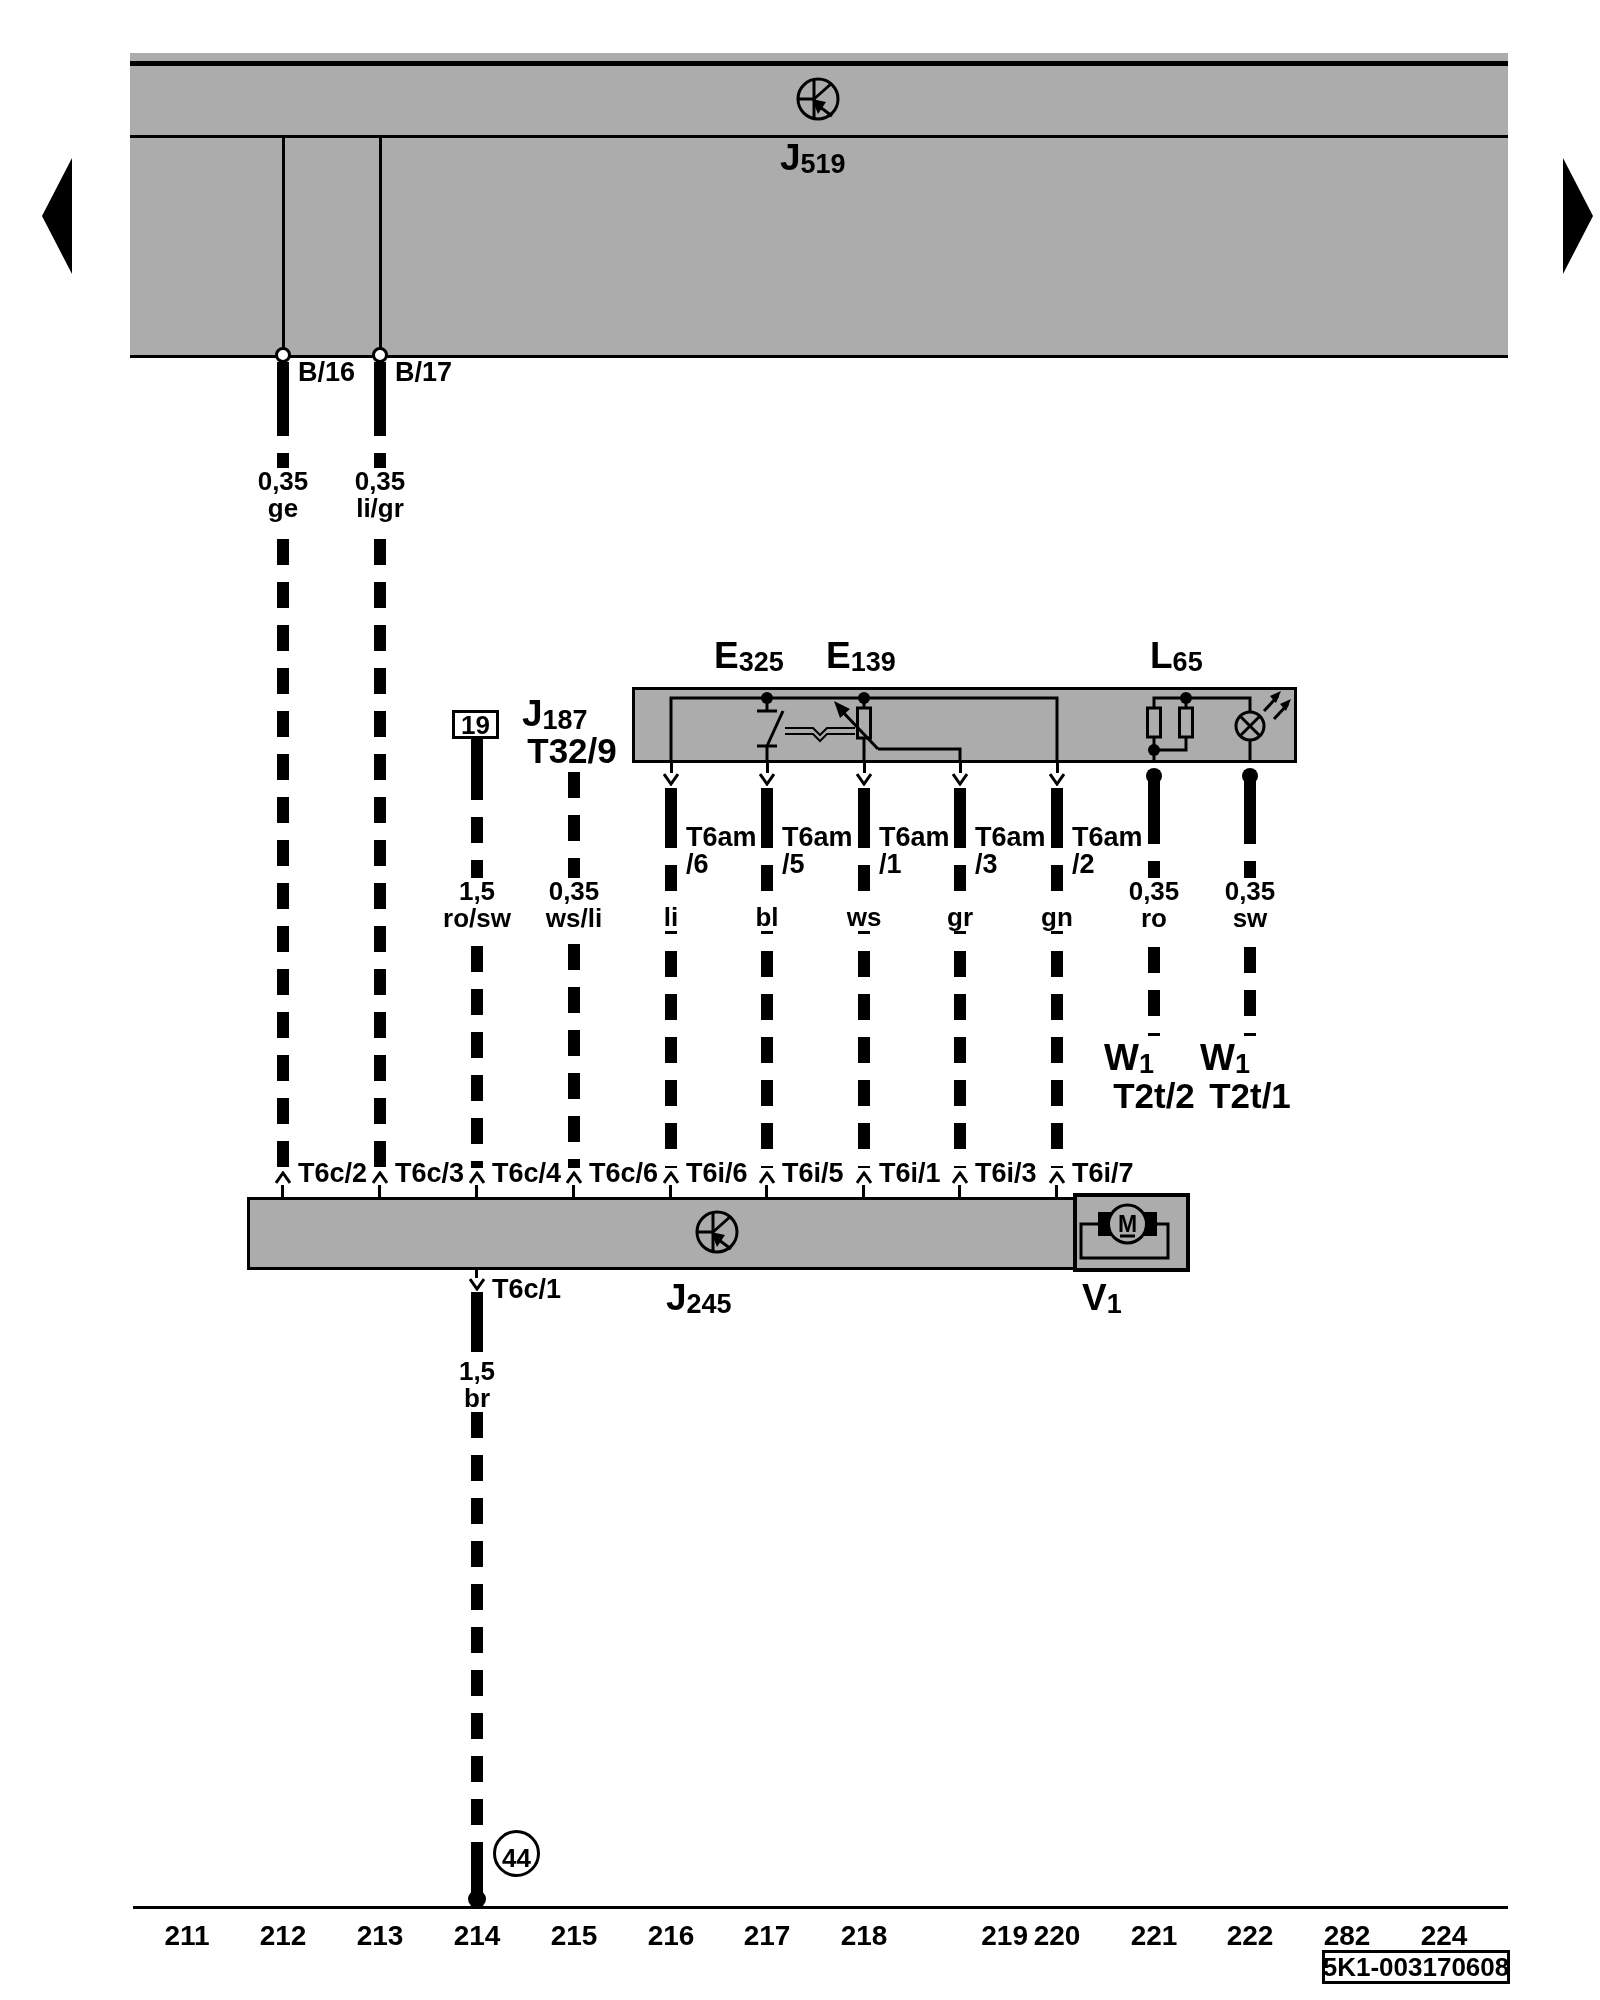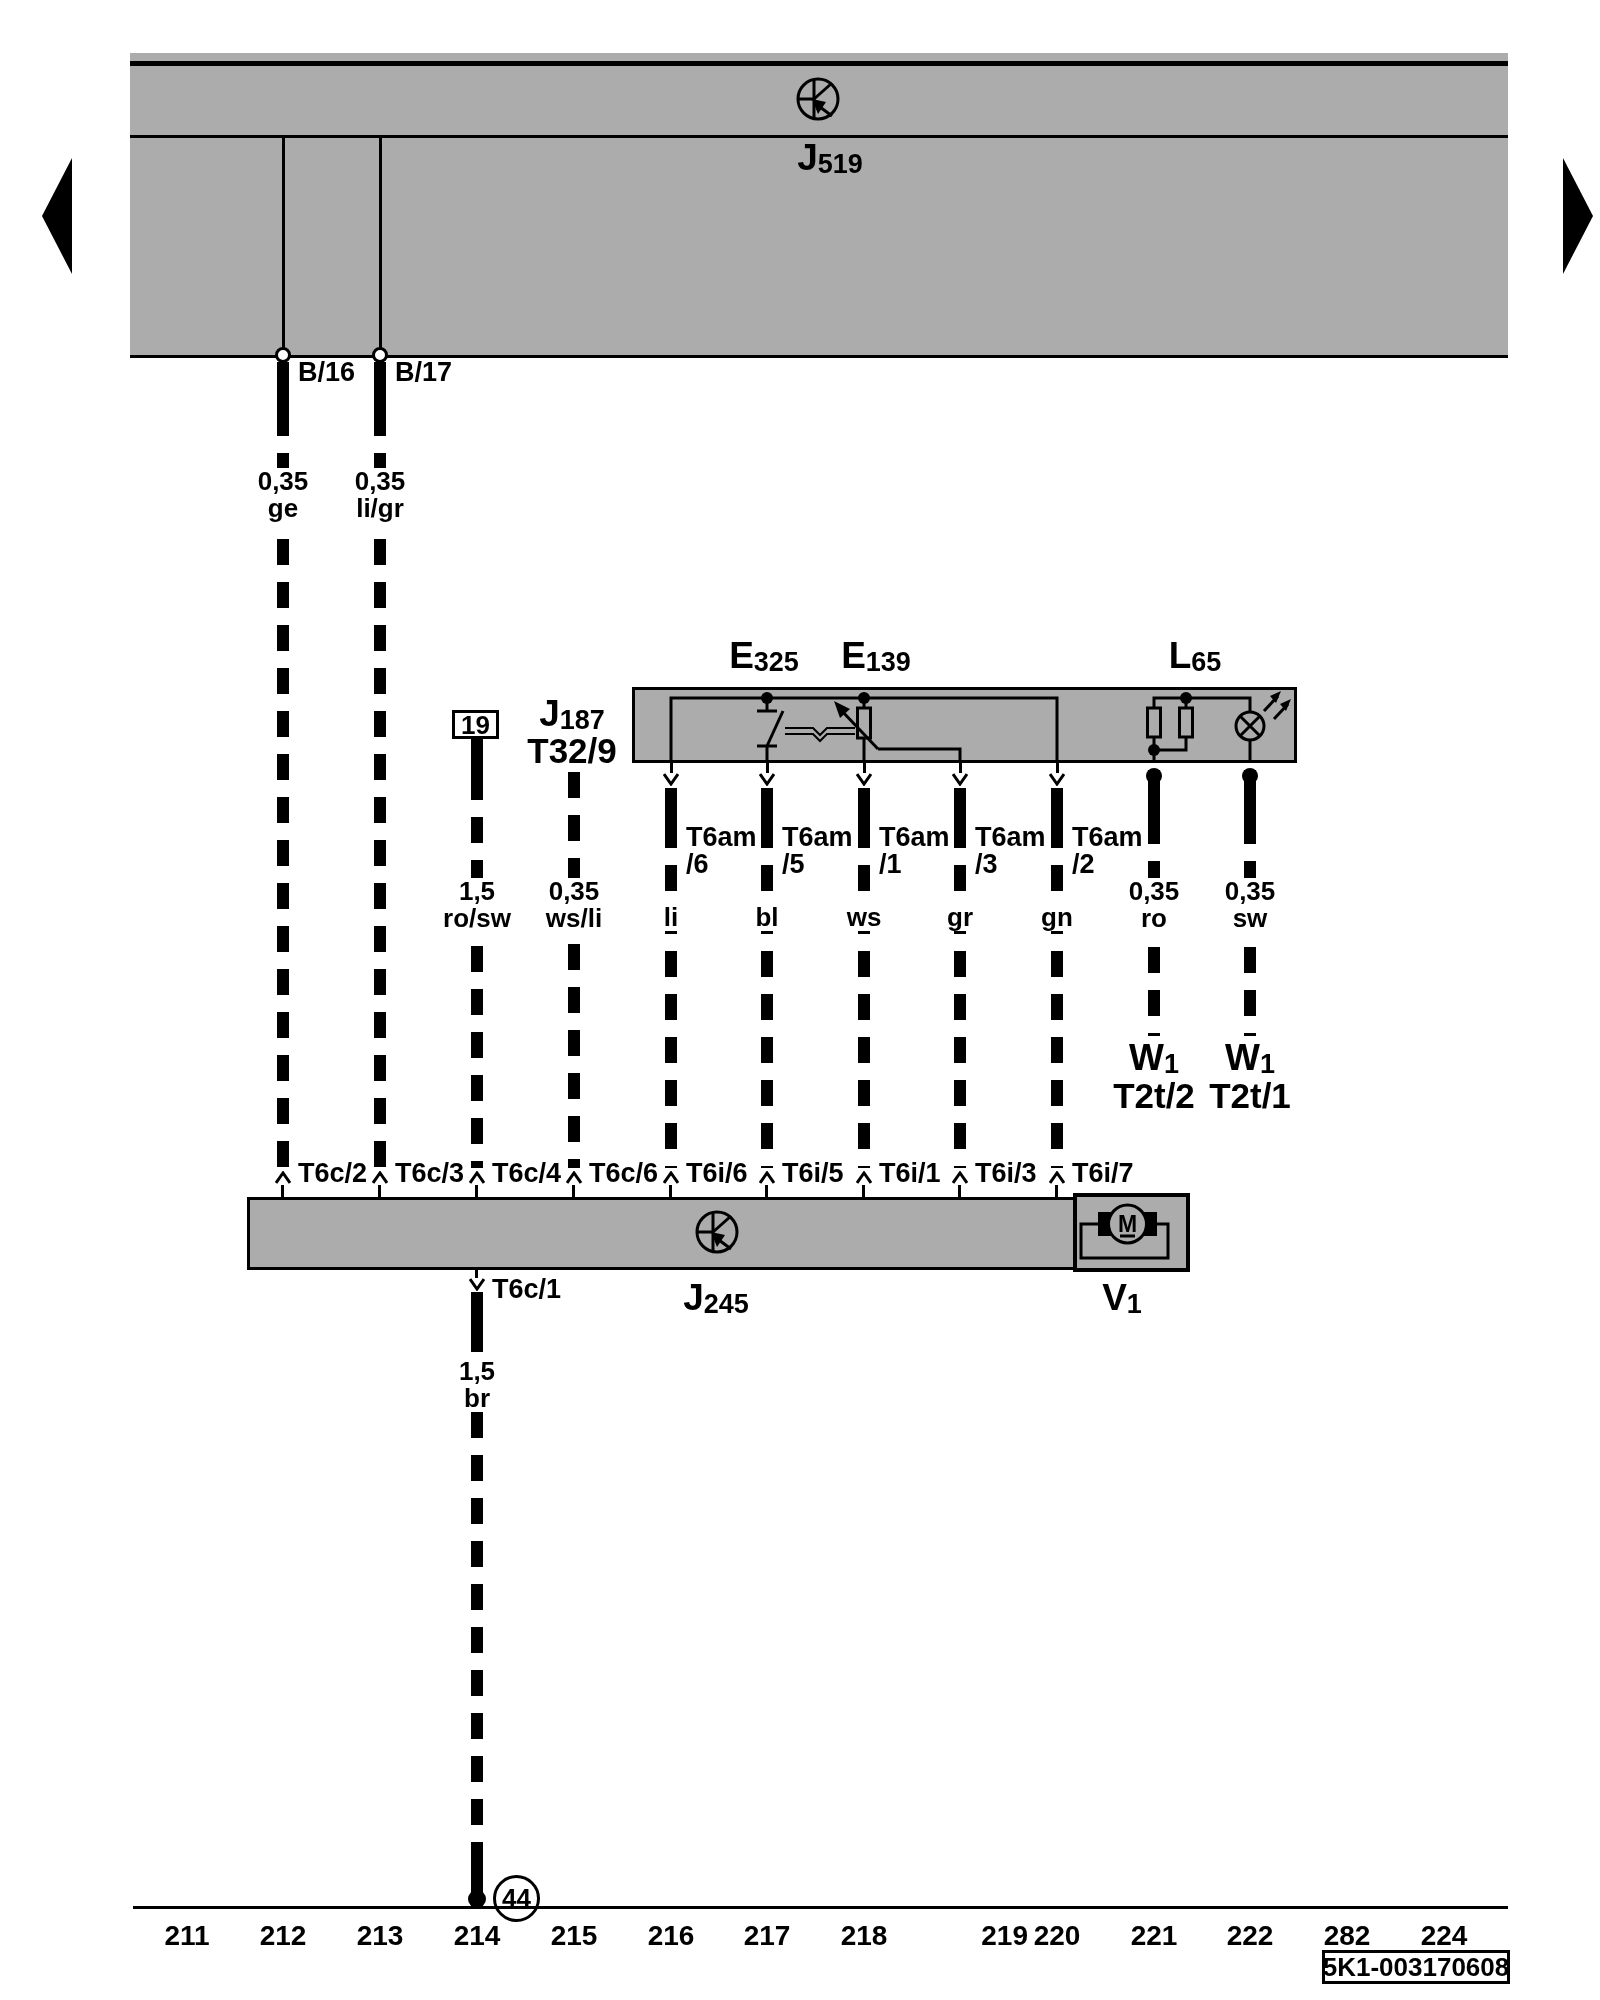--- a/index.html
+++ b/index.html
@@ -9,21 +9,21 @@
   .band{background:#acacac;}
   .hline{background:#000;}
   .thin{background:#000;width:3px;}
   .wire-solid{background:#000;width:12px;}
   .wire-dash{width:12px;background:repeating-linear-gradient(to bottom,#000 0 26px,rgba(0,0,0,0) 26px 43px);}
   .cup{width:16px;height:16px;border:3px solid #000;border-radius:50%;background:#fff;box-sizing:border-box;}
   .bullet{background:#000;border-radius:50%;}
   .term{font-size:27px;line-height:27px;white-space:nowrap;}
   .term2{font-size:27px;line-height:27px;white-space:pre;}
   .spec{font-size:26px;line-height:27px;text-align:center;background:#fff;white-space:nowrap;}
-  .mod{font-size:37px;line-height:36px;text-align:center;white-space:nowrap;}
+  .mod{font-size:37px;line-height:36px;text-align:left;white-space:nowrap;}
   .mod .sub{font-size:27px;position:relative;top:3px;}
   .modsub{font-size:35px;line-height:27px;text-align:center;white-space:nowrap;}
   .scale{font-size:28px;line-height:28px;text-align:center;}
   .refbox{border:3px solid #000;background:#fff;font-size:26px;line-height:26px;
           display:flex;align-items:center;justify-content:center;box-sizing:border-box;}
   .idbox{border:3px solid #000;background:#fff;font-size:26px;
          display:flex;align-items:center;justify-content:center;box-sizing:border-box;white-space:nowrap;}
   .gcircle{border:3px solid #000;border-radius:50%;background:#fff;font-size:26px;
            display:flex;align-items:center;justify-content:center;box-sizing:border-box;}
   svg{display:block;}
@@ -296,21 +296,21 @@
     </svg>
   <div class="abs term" style="left:492px;top:1276px;">T6c/1</div>
   <div class="abs wire-solid" style="left:471px;top:1292px;height:34px;"></div>
   <div class="abs wire-dash" style="left:471px;top:1326px;height:536px;"></div>
   <div class="abs wire-solid" style="left:471px;top:1862px;height:36px;"></div>
   <div class="abs spec" style="left:432px;top:1358px;width:90px;">
     <div>1,5</div>
       <div>br</div>
     </div>
   <div class="abs bullet" style="left:468px;top:1890px;width:18px;height:18px;"></div>
-  <div class="abs gcircle" style="left:493px;top:1875px;width:47px;height:47px;">
+  <div class="abs gcircle" style="left:493px;top:1830px;width:47px;height:47px;align-items:flex-end;">
     <span>44</span>
     </div>
 
   <div class="abs hline" style="left:133px;top:1906px;width:1375px;height:3px;"></div>
   <div class="abs scale" style="left:147px;top:1922px;width:80px;">211</div>
   <div class="abs scale" style="left:243px;top:1922px;width:80px;">212</div>
   <div class="abs scale" style="left:340px;top:1922px;width:80px;">213</div>
   <div class="abs scale" style="left:437px;top:1922px;width:80px;text-align:center;">214</div>
   <div class="abs scale" style="left:534px;top:1922px;width:80px;">215</div>
   <div class="abs scale" style="left:631px;top:1922px;width:80px;">216</div>

